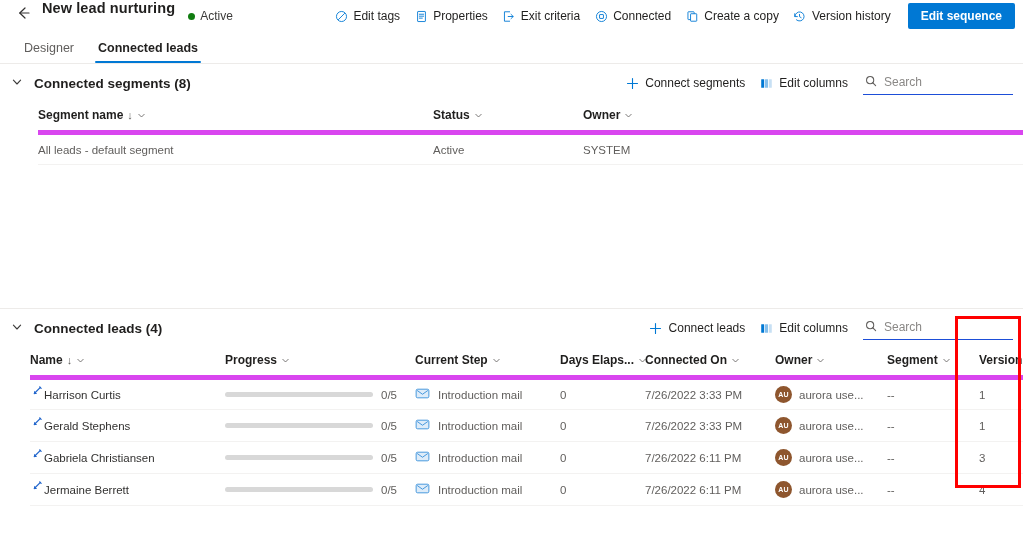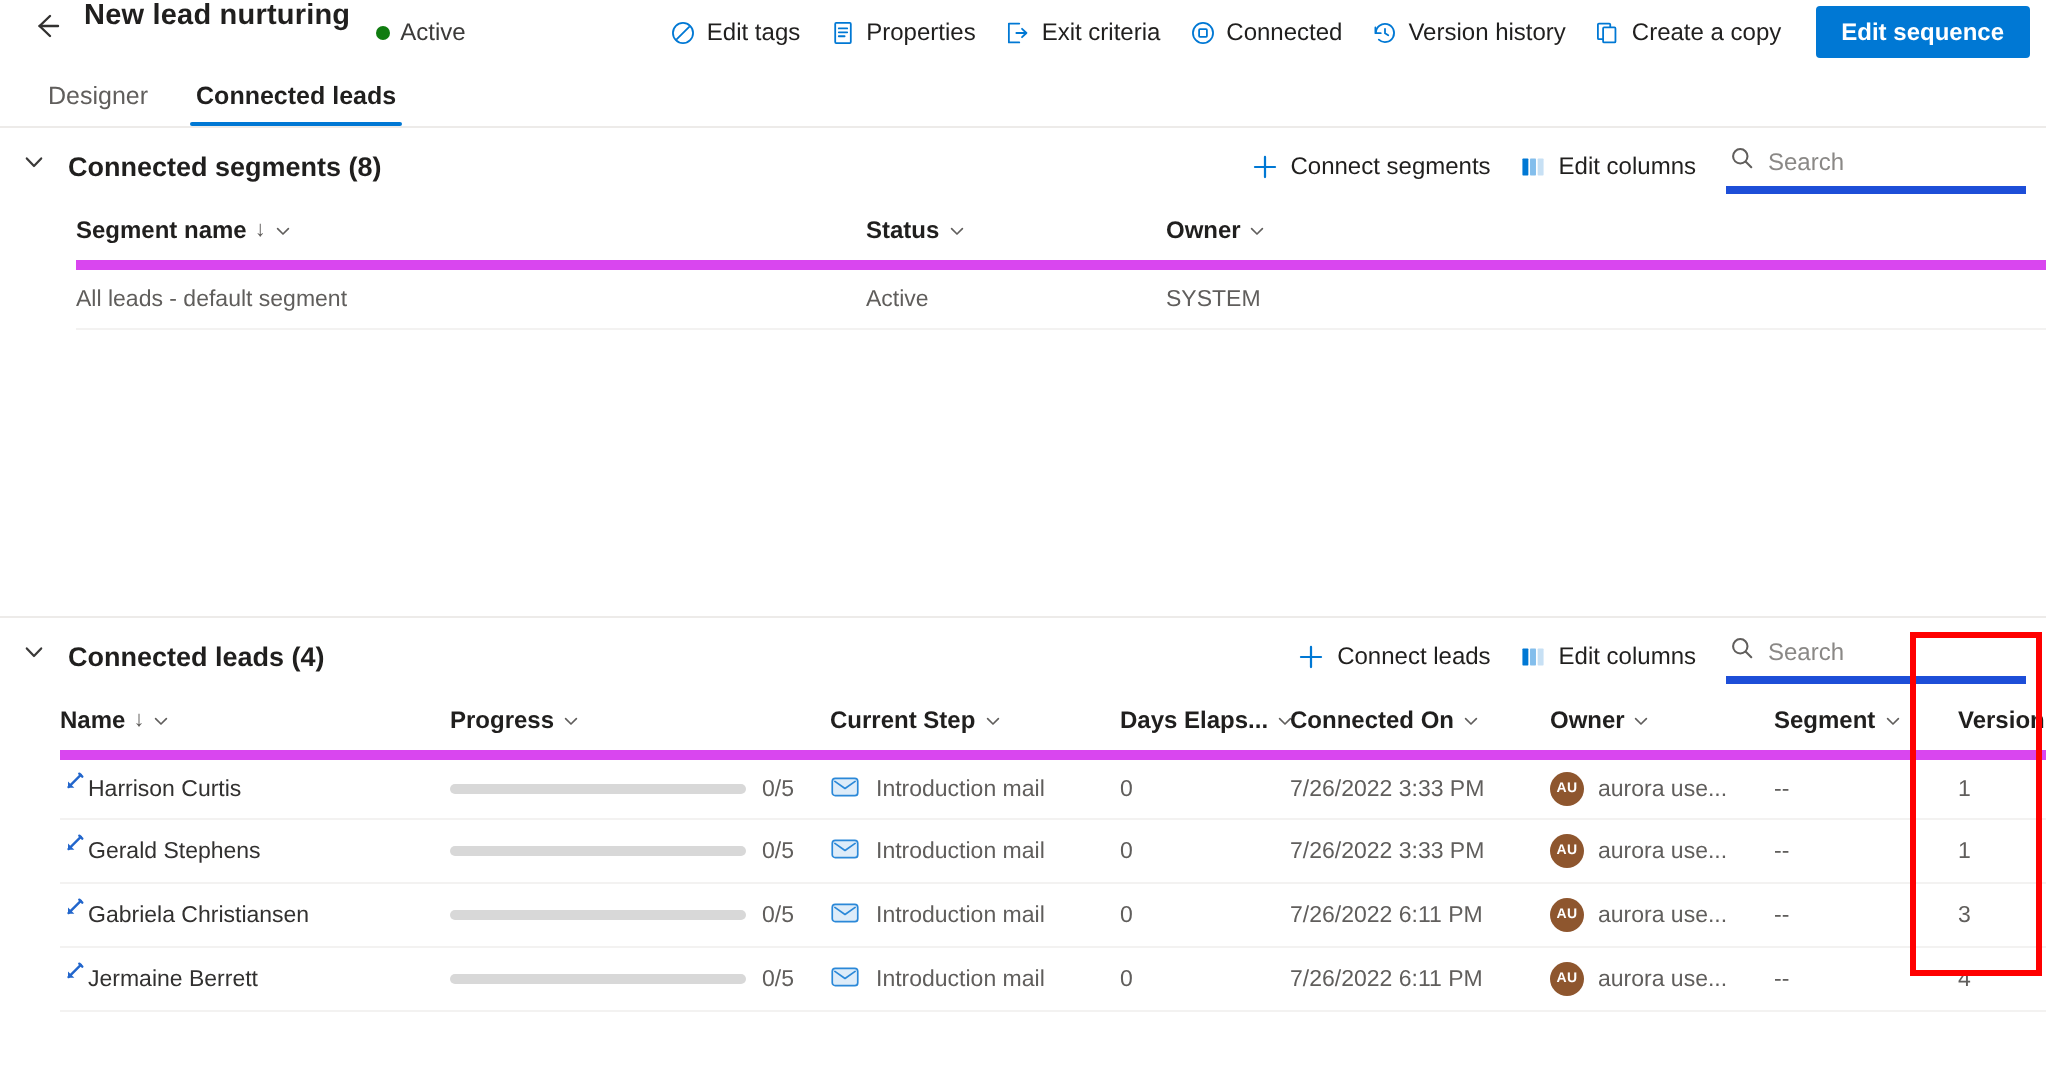--- a/index.html
+++ b/index.html
@@ -86,21 +86,21 @@
     margin-left: auto; display: flex; align-items: center; padding-right: 10px;
   }
   .sec-item {
     display: flex; align-items: center; gap: 6px;
     padding: 4px 7px; font-size: 12px; color: #201f1e;
     cursor: pointer; white-space: nowrap; border-radius: 2px;
   }
   .searchbox {
     display: flex; align-items: center; gap: 7px;
     width: 150px; margin-left: 8px;
-    border-bottom: 4px solid #1d4ed8; padding: 2px 2px 3px 2px;
+    border-bottom: 1px solid #1d4ed8; padding: 2px 2px 3px 2px;
   }
   .searchbox svg { color: #605e5c; flex: 0 0 auto; }
   .searchbox input {
     border: none; outline: none; font-size: 12px; color: #323130;
     background: transparent; width: 100%;
     font-family: "Liberation Sans", sans-serif;
   }
   .searchbox input::placeholder { color: #8a8886; }
 
   
@@ -212,36 +212,36 @@
           <circle cx="8" cy="8" r="6.2"></circle>
           <rect x="5.6" y="5.6" width="4.8" height="4.8" rx="0.5"></rect>
         </svg>
       </span>
       <span>Connected</span>
     </div>
 
     <div class="cmd-item">
       <span class="cmd-icon">
         <svg width="13" height="13" viewBox="0 0 16 16" fill="none" stroke="currentColor" stroke-width="1.1">
+          <rect x="2.4" y="2.2" width="7.6" height="9.6" rx="0.6"></rect>
+          <rect x="5.6" y="4.6" width="7.6" height="9.2" rx="0.6" fill="#fff"></rect>
+        </svg>
+      </span>
+      <span>Create a copy</span>
+    </div>
+
+    <div class="cmd-item">
+      <span class="cmd-icon">
+        <svg width="13" height="13" viewBox="0 0 16 16" fill="none" stroke="currentColor" stroke-width="1.1">
           <path d="M2.4 8 A5.6 5.6 0 1 1 4.2 12.1" stroke-linecap="round"></path>
           <path d="M2.1 4.6 V8.1 H5.4" stroke-linecap="round" stroke-linejoin="round"></path>
           <path d="M8 5.4 V8.2 L10 9.4" stroke-linecap="round"></path>
         </svg>
       </span>
       <span>Version history</span>
-    </div>
-
-    <div class="cmd-item">
-      <span class="cmd-icon">
-        <svg width="13" height="13" viewBox="0 0 16 16" fill="none" stroke="currentColor" stroke-width="1.1">
-          <rect x="2.4" y="2.2" width="7.6" height="9.6" rx="0.6"></rect>
-          <rect x="5.6" y="4.6" width="7.6" height="9.2" rx="0.6" fill="#fff"></rect>
-        </svg>
-      </span>
-      <span>Create a copy</span>
     </div>
 
     <button class="primary-btn">Edit sequence</button>
   </div>
 </div>
 
 <div class="tabs">
   <div class="tab">
     <span>Designer</span>
   </div>

